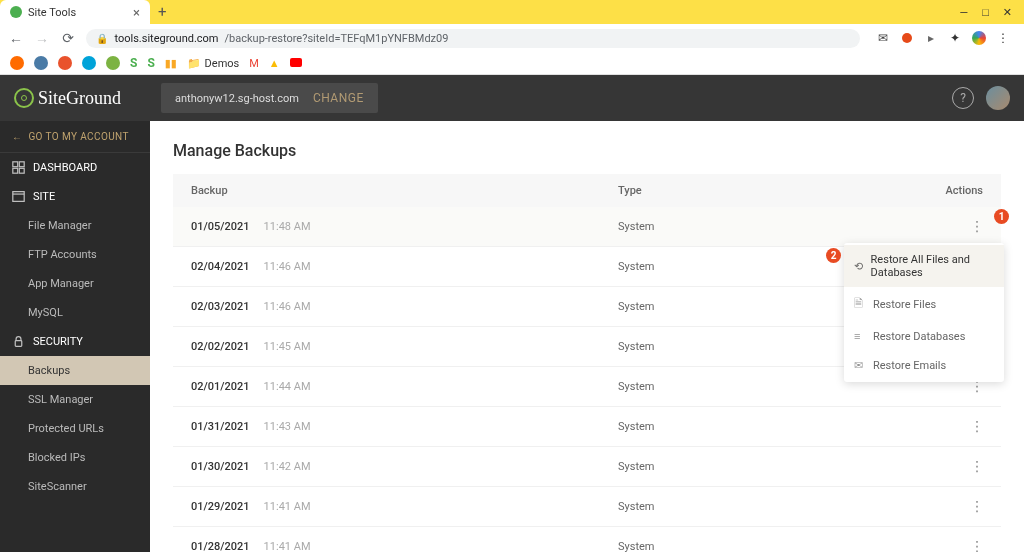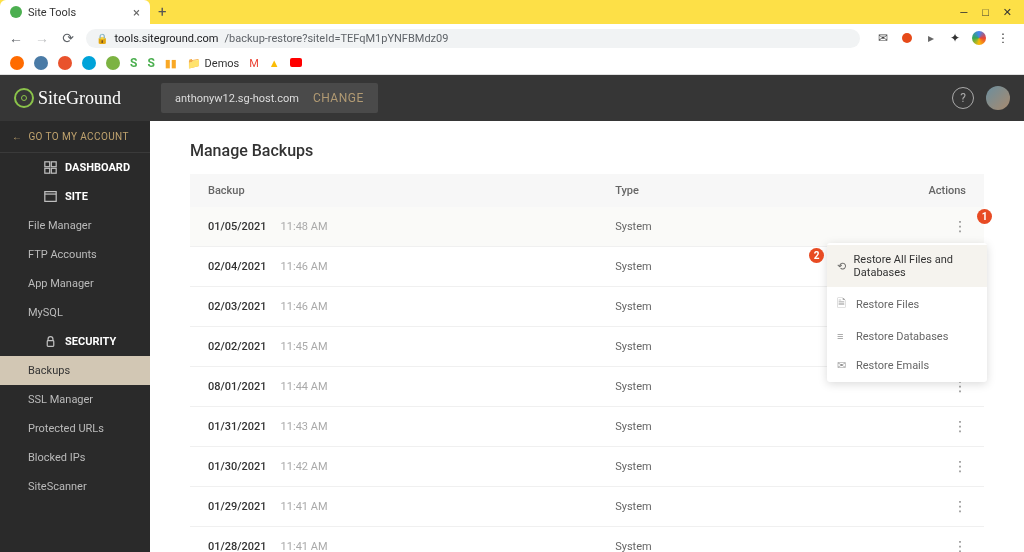--- a/index.html
+++ b/index.html
@@ -35,27 +35,27 @@
 .change-btn { color: #b19a73; font-size: 12px; letter-spacing: 0.5px; cursor: pointer; }
 .header-right { margin-left: auto; display: flex; align-items: center; gap: 12px; }
 .help-icon { width: 22px; height: 22px; border: 1.5px solid #aaa; border-radius: 50%; display: flex; align-items: center; justify-content: center; color: #aaa; font-size: 12px; cursor: pointer; }
 .avatar { width: 24px; height: 24px; border-radius: 50%; background: linear-gradient(135deg,#6b8e9e,#a88a6e); cursor: pointer; }
 
 
 .app-body { display: flex; height: calc(100% - 74px - 46px); }
 .sidebar { width: 150px; background: #2a2a2a; color: #aaa; overflow-y: auto; }
 .go-account { padding: 10px 12px; font-size: 10px; color: #c0a36e; letter-spacing: 0.4px; display: flex; align-items: center; gap: 6px; cursor: pointer; border-bottom: 1px solid #3a3a3a; }
 .nav-item { padding: 8px 12px; font-size: 11px; display: flex; align-items: center; gap: 8px; cursor: pointer; color: #ccc; }
-.nav-item.section { font-weight: 700; color: #fff; font-size: 11px; margin-left: 32px; }
+.nav-item.section { font-weight: 400; color: #fff; font-size: 11px; }
 .nav-item.sub { padding-left: 28px; color: #bbb; font-size: 11px; }
 .nav-item.active { background: #d2c7b4; color: #333; }
 .nav-icon { width: 13px; height: 13px; display: inline-flex; align-items: center; justify-content: center; opacity: 0.7; }
 
 
-.main { flex: 1; background: #fff; padding: 20px 40px; overflow-y: auto; position: relative; }
+.main { flex: 1; background: #fff; padding: 20px 23px; overflow-y: auto; position: relative; }
 .page-title { font-size: 16px; color: #333; font-weight: 500; margin-bottom: 14px; }
 .table-head { display: flex; padding: 10px 18px; background: #f7f7f7; font-size: 11px; color: #666; font-weight: 500; }
 .col-backup { flex: 1.4; }
 .col-type { flex: 1; }
 .col-actions { width: 60px; text-align: right; }
 .row { display: flex; align-items: center; padding: 12px 18px; border-bottom: 1px solid #f0f0f0; font-size: 11px; position: relative; }
 .row.highlighted { background: #fafaf8; }
 .row .date { color: #333; font-weight: 500; }
 .row .time { color: #aaa; margin-left: 14px; }
 .row .type { color: #666; }
@@ -256,21 +256,21 @@
           <div class="col-backup"><span class="date">02/03/2021</span><span class="time">11:46 AM</span></div>
           <div class="col-type type">System</div>
           <div class="col-actions"><span class="kebab">⋮</span></div>
         </div>
         <div class="row">
           <div class="col-backup"><span class="date">02/02/2021</span><span class="time">11:45 AM</span></div>
           <div class="col-type type">System</div>
           <div class="col-actions"><span class="kebab">⋮</span></div>
         </div>
         <div class="row">
-          <div class="col-backup"><span class="date">08/01/2021</span><span class="time">11:44 AM</span></div>
+          <div class="col-backup"><span class="date">02/01/2021</span><span class="time">11:44 AM</span></div>
           <div class="col-type type">System</div>
           <div class="col-actions"><span class="kebab">⋮</span></div>
         </div>
         <div class="row">
           <div class="col-backup"><span class="date">01/31/2021</span><span class="time">11:43 AM</span></div>
           <div class="col-type type">System</div>
           <div class="col-actions"><span class="kebab">⋮</span></div>
         </div>
         <div class="row">
           <div class="col-backup"><span class="date">01/30/2021</span><span class="time">11:42 AM</span></div>

